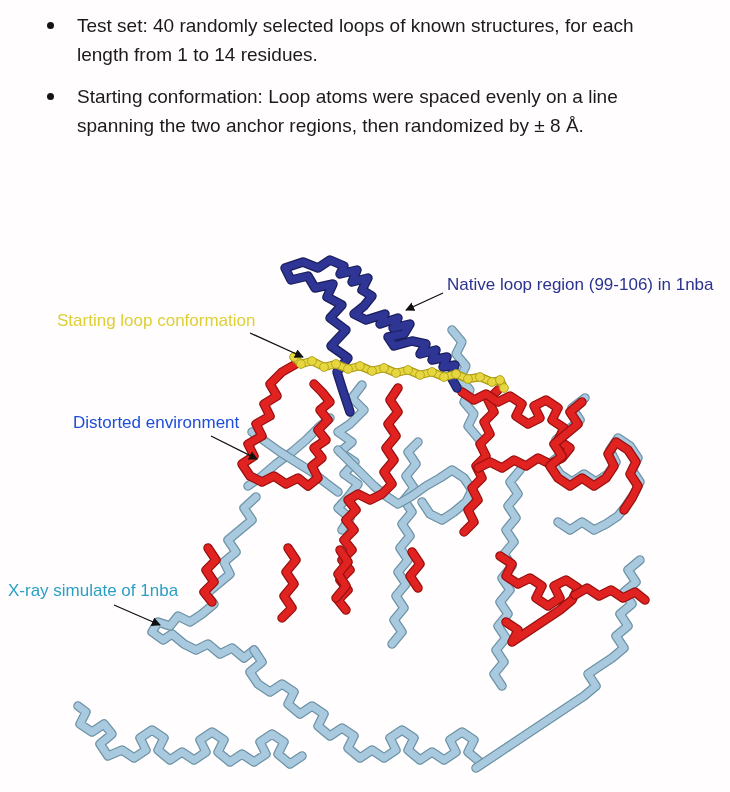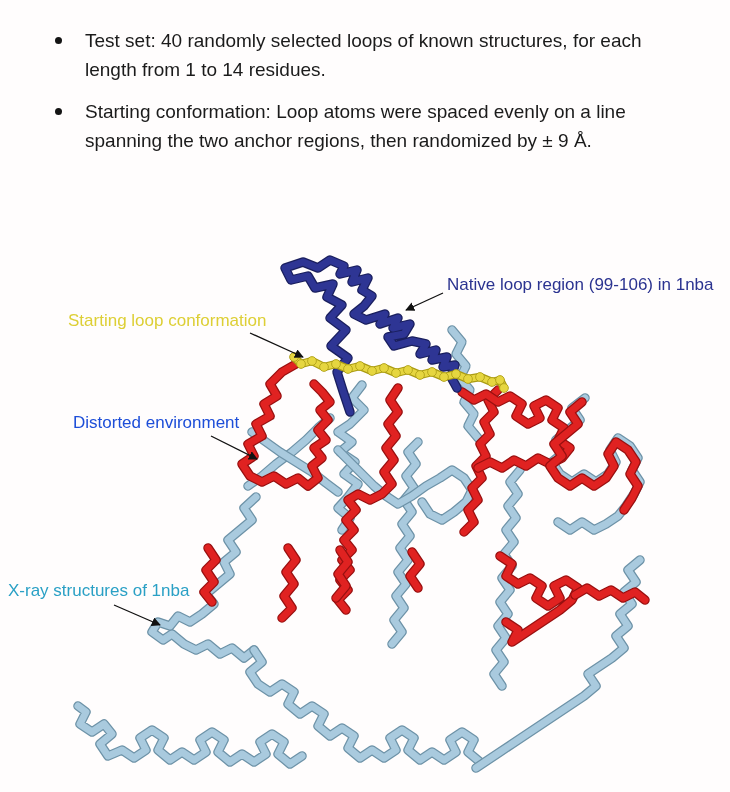--- a/index.html
+++ b/index.html
@@ -7,22 +7,22 @@
     position:relative;
     width:730px;height:792px;
     margin:0 auto;
     background:#fffdfd;
     font-family:"Liberation Sans", sans-serif;
     color:#1b1b1b;
     overflow:hidden;
   }
   ul.bullets{
     list-style:none;
-    margin:8px;
-    padding:18px 38px 0 77px;
+    margin:0;
+    padding:11px 38px 0 77px;
     font-size:19px;
     line-height:29px;
   }
   ul.bullets li{
     position:relative;
     margin-bottom:13px;
     white-space:pre-line;
   }
   ul.bullets li::before{
     content:"";
@@ -47,21 +47,21 @@
 </style>
 </head>
 <body>
 
 <div class="slide">
 
   <ul class="bullets">
     <li>Test set: 40 randomly selected loops of known structures, for each
 length from 1 to 14 residues.</li>
     <li>Starting conformation: Loop atoms were spaced evenly on a line
-spanning the two anchor regions, then randomized by ± 9 Å.</li>
+spanning the two anchor regions, then randomized by ± 8 Å.</li>
   </ul>
 
   <div class="figure">
     <svg id="molecule" width="730" height="792" viewBox="0 0 730 792">
       <defs>
         <marker id="arrowhead" viewBox="0 0 10 10" refX="9" refY="5" markerWidth="7" markerHeight="7" orient="auto-start-reverse">
           <path d="M0,0 L10,5 L0,10 z" fill="#111111"></path>
         </marker>
       </defs>
       <g id="strands-layer">
@@ -137,18 +137,18 @@
           <circle cx="504" cy="388" r="4.4" fill="#e6d640" stroke="#ab9c14" stroke-width="0.8"></circle>
         </g>
       <g id="arrows-layer">
           <line x1="443" y1="293" x2="406" y2="310" stroke="#111111" stroke-width="1.3" marker-end="url(#arrowhead)"></line>
           <line x1="250" y1="333" x2="303" y2="357" stroke="#111111" stroke-width="1.3" marker-end="url(#arrowhead)"></line>
           <line x1="211" y1="436" x2="257" y2="459" stroke="#111111" stroke-width="1.3" marker-end="url(#arrowhead)"></line>
           <line x1="114" y1="605" x2="160" y2="625" stroke="#111111" stroke-width="1.3" marker-end="url(#arrowhead)"></line>
         </g>
     </svg>
     <div class="fig-label" style="left: 447px; top: 274px; color: rgb(43, 51, 144); text-align: center;">Native loop region (99-106) in 1nba</div>
-    <div class="fig-label" style="left: 68px; top: 310px; color: rgb(221, 207, 53);">Starting loop conformation</div>
+    <div class="fig-label" style="left: 57px; top: 310px; color: rgb(221, 207, 53);">Starting loop conformation</div>
     <div class="fig-label" style="left: 73px; top: 412px; color: #1d4ed8;">Distorted environment</div>
-    <div class="fig-label" style="left: 8px; top: 580px; color: rgb(42, 160, 197);">X-ray structures of 1nba</div>
+    <div class="fig-label" style="left: 8px; top: 580px; color: rgb(42, 160, 197);">X-ray simulate of 1nba</div>
   </div>
 
 </div>
 
 </body></html>

